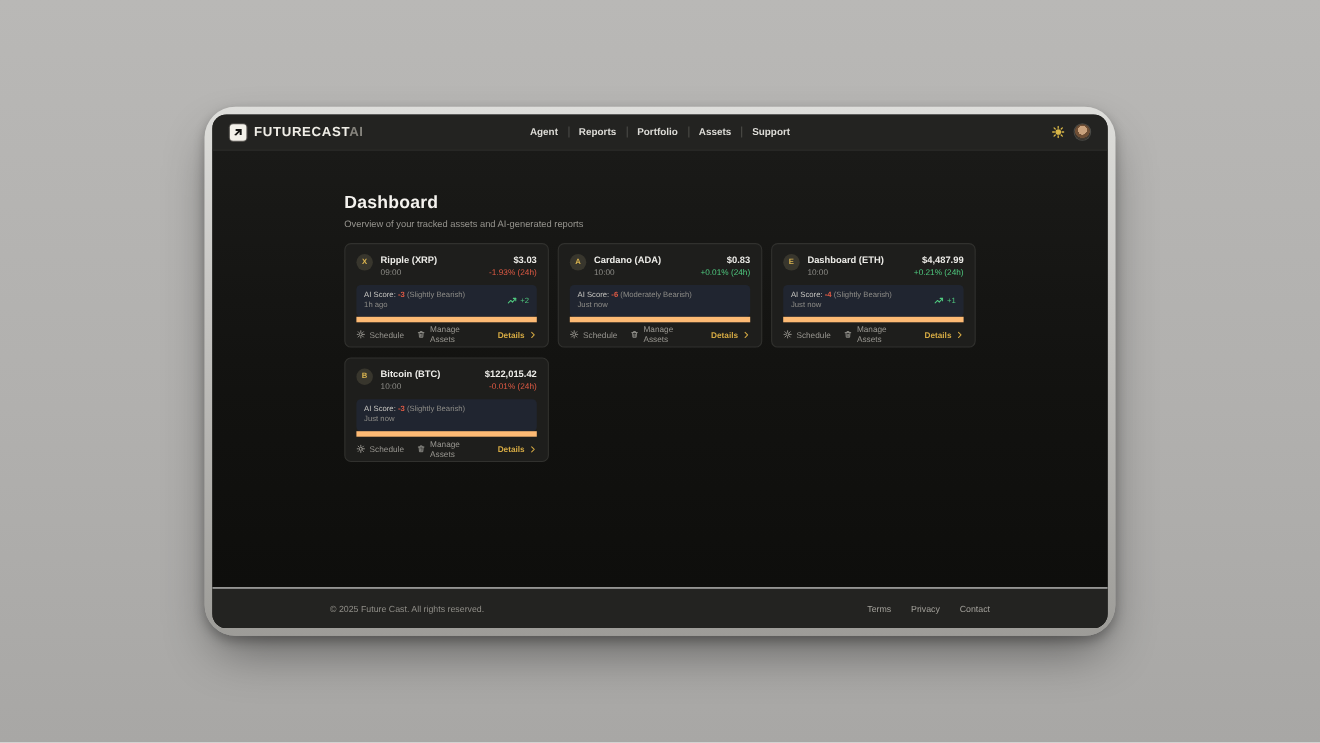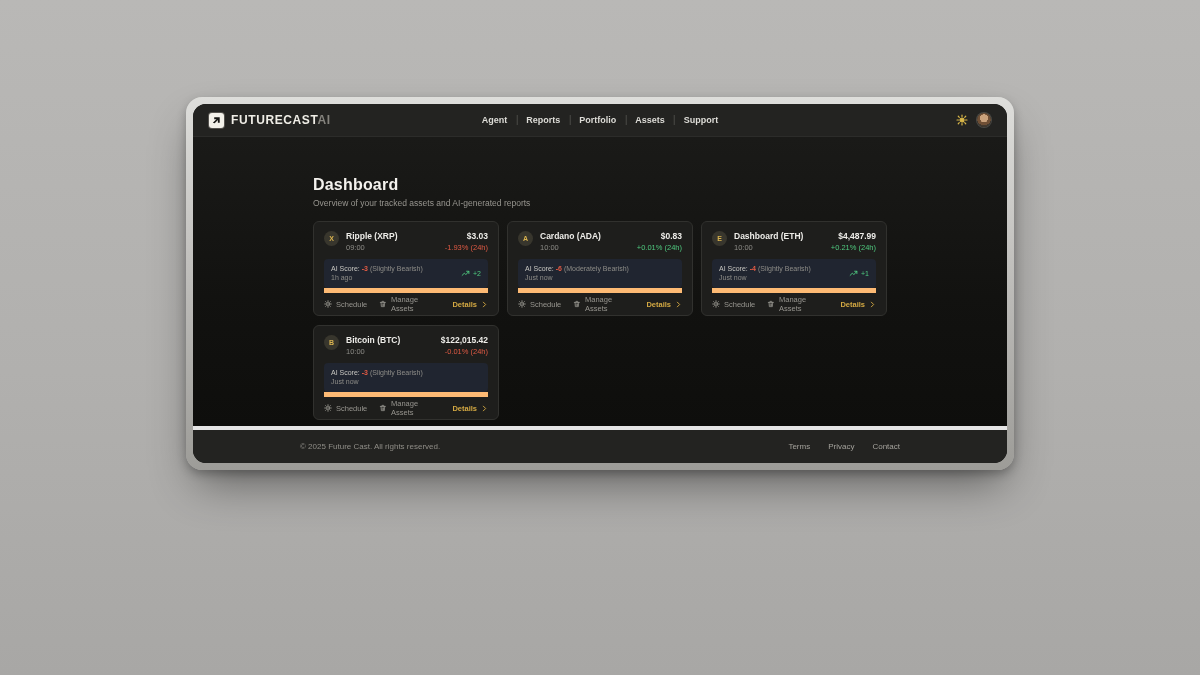--- a/index.html
+++ b/index.html
@@ -3,22 +3,22 @@
 <meta charset="utf-8">
 <style>
   * { margin:0; padding:0; box-sizing:border-box; }
   html,body { width:1200px; height:675px; overflow:hidden; }
   body {
     font-family:"Liberation Sans", sans-serif;
     background:linear-gradient(180deg,#b9b8b6 0%,#b1b0ae 55%,#a8a7a5 100%);
     position:relative;
   }
   .device {
-    position:absolute; left:186px; top:97px; width:828px; height:373px;
-    border-radius:16px;
+    position:absolute; left:186px; top:97px; width:828px; height:481px;
+    border-radius:28px;
     background:linear-gradient(180deg,#dededb 0%,#c4c3c0 40%,#9d9c98 100%);
     box-shadow:0 22px 45px -10px rgba(0,0,0,.45), 0 4px 10px rgba(0,0,0,.25);
     padding:7px;
   }
   .screen {
     width:100%; height:100%; border-radius:13px; overflow:hidden;
     background:#141412; display:flex; flex-direction:column;
   }
   
   .topbar {
@@ -88,21 +88,21 @@
     margin-top:auto; border-top:5px solid #fdba74;
     display:flex; align-items:center; height:27px; gap:12px;
   }
   .action { display:flex; align-items:center; gap:4px; color:#97958f; font-size:7.5px; cursor:pointer; }
   .action svg { width:8px; height:8px; }
   .details { margin-left:auto; display:flex; align-items:center; gap:4px;
     color:#d4a943; font-size:7.5px; font-weight:bold; cursor:pointer; }
   .details svg { width:7px; height:7px; }
   
   .pagefooter {
-    flex:0 0 auto; height:37px; background:#232321; border-top:4px solid #e5e5e5;
+    flex:0 0 auto; height:37px; background:#232321; border-top:1px solid #e5e5e5;
     display:flex; align-items:center;
   }
   .footer-inner { width:600px; margin:0 auto; display:flex; align-items:center; }
   .copyright { font-size:8px; color:#8f8d87; }
   .footer-links { margin-left:auto; display:flex; gap:18px; font-size:8px; color:#a3a19b; }
   .footer-links a { color:#a3a19b; text-decoration:none; cursor:pointer; }
 </style>
 </head>
 <body>
 

